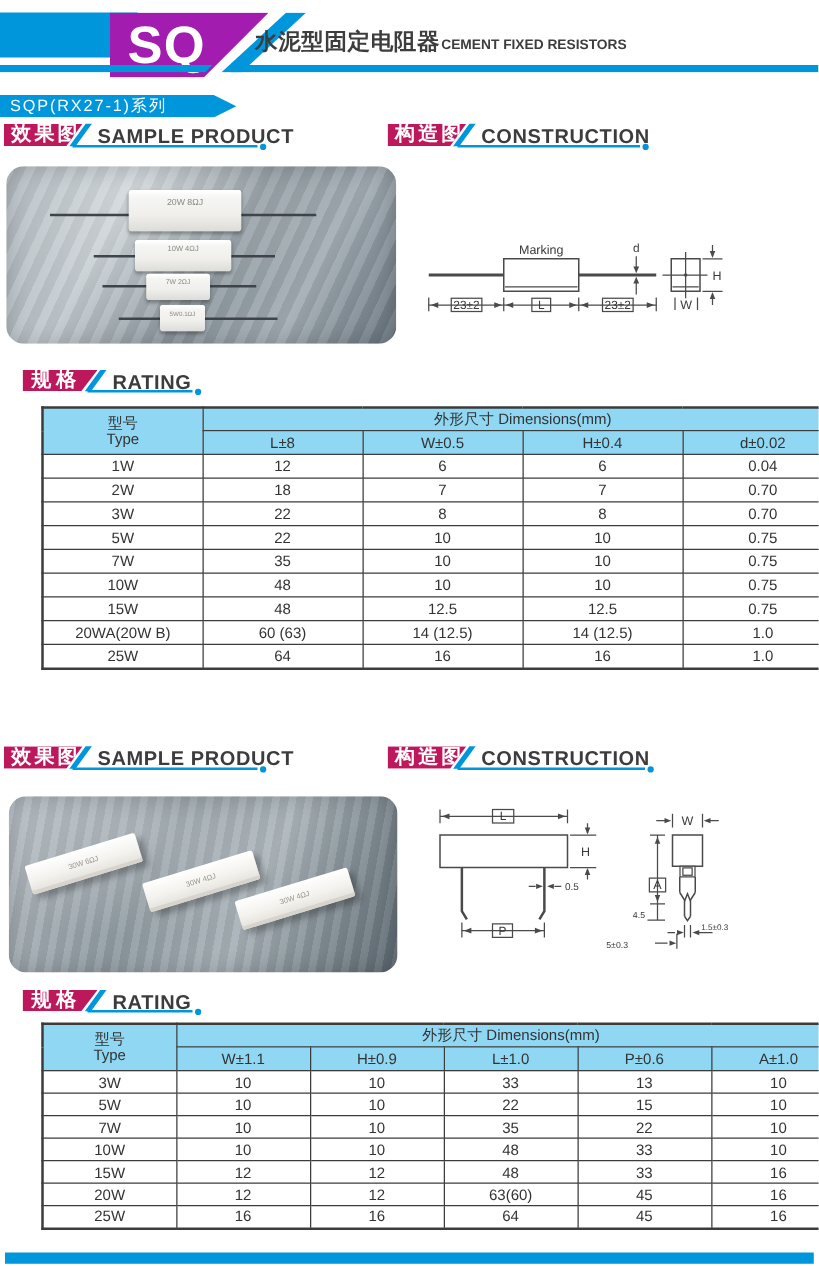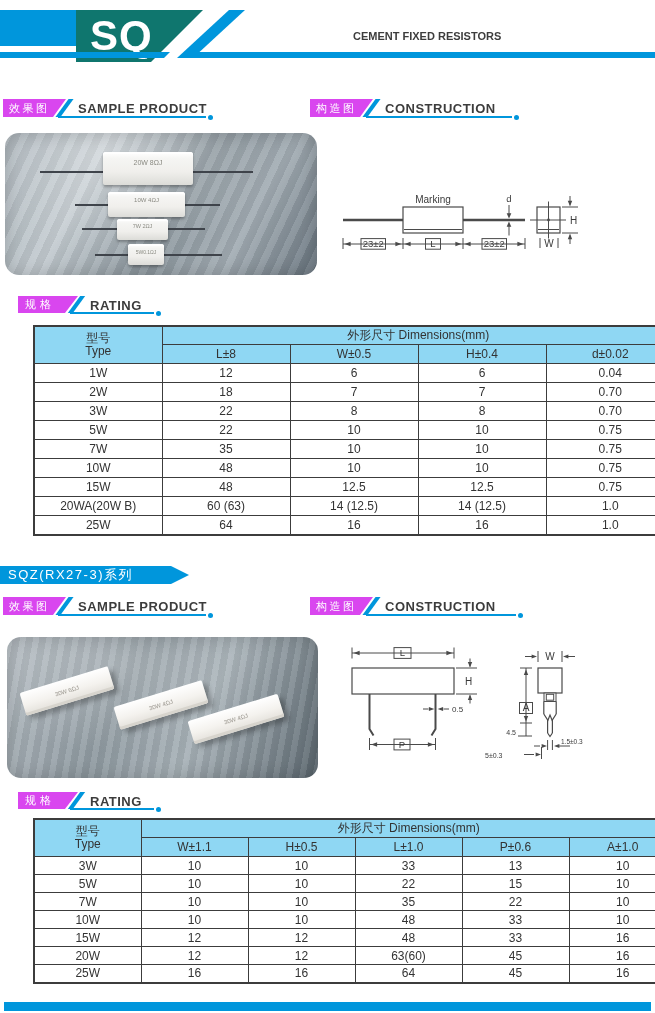--- a/index.html
+++ b/index.html
@@ -1,42 +1,42 @@
 <!DOCTYPE html>
 <html><head>
 <meta charset="utf-8">
 <style>
   * { margin:0; padding:0; box-sizing:border-box; }
   body { background:#fff; font-family:"Liberation Sans","DejaVu Sans",sans-serif; }
   #page { position:relative; width:655px; height:1013px; background:#fff; overflow:hidden; }
 
   
   .hdr-band-left { position:absolute; left:0; top:10px; width:110px; height:36px; background:#0096DC; }
-  .hdr-sq-block { position:absolute; left:76px; top:10px; width:127px; height:52px; background:#0f766e;
+  .hdr-sq-block { position:absolute; left:88px; top:10px; width:127px; height:52px; background:#a21caf;
     clip-path:polygon(0 0,100% 0,calc(100% - 52px) 100%,0 100%); }
   .hdr-logo { position:absolute; left:14px; top:1px; color:#fff; font-size:42px; font-weight:bold; letter-spacing:1px; line-height:50px; }
   .hdr-riser { position:absolute; left:177px; top:10px; width:68px; height:48px; background:#0096DC;
     clip-path:polygon(52px 0,68px 0,16px 100%,0 100%); }
   .hdr-bar-left { position:absolute; left:0; top:52px; width:170px; height:6px; background:#0096DC;
     clip-path:polygon(0 0,100% 0,calc(100% - 6px) 100%,0 100%); }
   .hdr-bar-right { position:absolute; left:178px; top:52px; width:477px; height:6px; background:#0096DC;
     clip-path:polygon(12px 0,100% 0,100% 100%,6px 100%); }
   .hdr-title-cn { position:absolute; left:204px; top:21px; font-size:18px; font-weight:bold; color:#3d3d3d; letter-spacing:0.5px; }
   .hdr-title-en { position:absolute; left:353px; top:30px; font-size:11px; font-weight:bold; color:#3d3d3d; }
 
   
   .banner { position:absolute; left:0; width:189px; height:18px; background:#0096DC;
     clip-path:polygon(0 0,171px 0,189px 9px,171px 100%,0 100%);
     color:#fff; font-size:13px; letter-spacing:1.5px; line-height:18px; padding-left:8px; }
 
   
-  .lbl-box { position:absolute; height:18px; background:#d946ef; color:#fff; font-size:11px; font-weight:normal;
+  .lbl-box { position:absolute; height:18px; background:#be185d; color:#fff; font-size:16px; font-weight:bold;
     line-height:18px; clip-path:polygon(0 0,100% 0,calc(100% - 13px) 100%,0 100%); }
   .lbl-slash { position:absolute; width:4.5px; height:18px; background:#0096DC; transform:skewX(-36deg); }
-  .lbl-en { position:absolute; font-size:13px; font-weight:bold; color:#3c3c3c; letter-spacing:0.5px; }
+  .lbl-en { position:absolute; font-size:16px; font-weight:bold; color:#3c3c3c; letter-spacing:0.5px; }
   .ulin { position:absolute; height:2px; background:#0096DC; }
   .ulin::after { content:''; position:absolute; right:-7px; top:-1.5px; width:5px; height:5px; border-radius:50%; background:#0096DC; }
 
   
   .photo { position:absolute; border-radius:14px; overflow:hidden;
     background:
       radial-gradient(ellipse at 30% 15%, rgba(255,255,255,.28), transparent 60%),
       repeating-linear-gradient(115deg, rgba(255,255,255,.08) 0 7px, rgba(0,0,0,.06) 7px 15px),
       linear-gradient(120deg,#a7b1b8 0%,#c3cbd0 28%,#8d989f 55%,#a3adb4 75%,#68747e 100%);
     box-shadow: inset 0 0 18px rgba(0,0,0,.18); }
@@ -74,22 +74,24 @@
 
 <div id="page">
 
   <div class="hdr-band-left"></div>
   <div class="hdr-sq-block">
     <div class="hdr-logo">SQ</div>
   </div>
   <div class="hdr-riser"></div>
   <div class="hdr-bar-left"></div>
   <div class="hdr-bar-right"></div>
+  <div class="hdr-title-cn">水泥型固定电阻器</div>
   <div class="hdr-title-en">CEMENT FIXED RESISTORS</div>
 
+  <div class="banner" style="top:76px;">SQP(RX27-1)系列</div>
 
   <div class="lbl-box" style="left:3px; top:99px; width:63px; padding-left:6px; letter-spacing:2.5px;">效果图</div>
   <div class="lbl-slash" style="left:62px; top:99px;"></div>
   <div class="lbl-en" style="left:78px; top:101px;">SAMPLE PRODUCT</div>
   <div class="ulin" style="left:58px; top:116px; width:148px;"></div>
 
   <div class="lbl-box" style="left:310px; top:99px; width:63px; padding-left:6px; letter-spacing:2.5px;">构造图</div>
   <div class="lbl-slash" style="left:369px; top:99px;"></div>
   <div class="lbl-en" style="left:385px; top:101px;">CONSTRUCTION</div>
   <div class="ulin" style="left:366px; top:116px; width:146px;"></div>
@@ -240,21 +242,20 @@
         <tr>
           <td>25W</td>
           <td>64</td>
           <td>16</td>
           <td>16</td>
           <td>1.0</td>
         </tr>
       </tbody>
   </table>
 
-  <div class="banner" style="top:566px;">SQZ(RX27-3)系列</div>
 
   <div class="lbl-box" style="left:3px; top:597px; width:63px; padding-left:6px; letter-spacing:2.5px;">效果图</div>
   <div class="lbl-slash" style="left:62px; top:597px;"></div>
   <div class="lbl-en" style="left:78px; top:599px;">SAMPLE PRODUCT</div>
   <div class="ulin" style="left:58px; top:614px; width:148px;"></div>
 
   <div class="lbl-box" style="left:310px; top:597px; width:63px; padding-left:6px; letter-spacing:2.5px;">构造图</div>
   <div class="lbl-slash" style="left:369px; top:597px;"></div>
   <div class="lbl-en" style="left:385px; top:599px;">CONSTRUCTION</div>
   <div class="ulin" style="left:366px; top:614px; width:150px;"></div>
@@ -353,21 +354,21 @@
     <thead>
       <tr>
         <th rowspan="2">
           <div class="th2line">型号</div>
           <div class="th2line">Type</div>
         </th>
         <th colspan="5">外形尺寸 Dimensions(mm)</th>
       </tr>
       <tr>
         <th>W±1.1</th>
-        <th>H±0.5</th>
+        <th>H±0.9</th>
         <th>L±1.0</th>
         <th>P±0.6</th>
         <th>A±1.0</th>
       </tr>
     </thead>
     <tbody>
         <tr>
           <td>3W</td>
           <td>10</td>
           <td>10</td>

